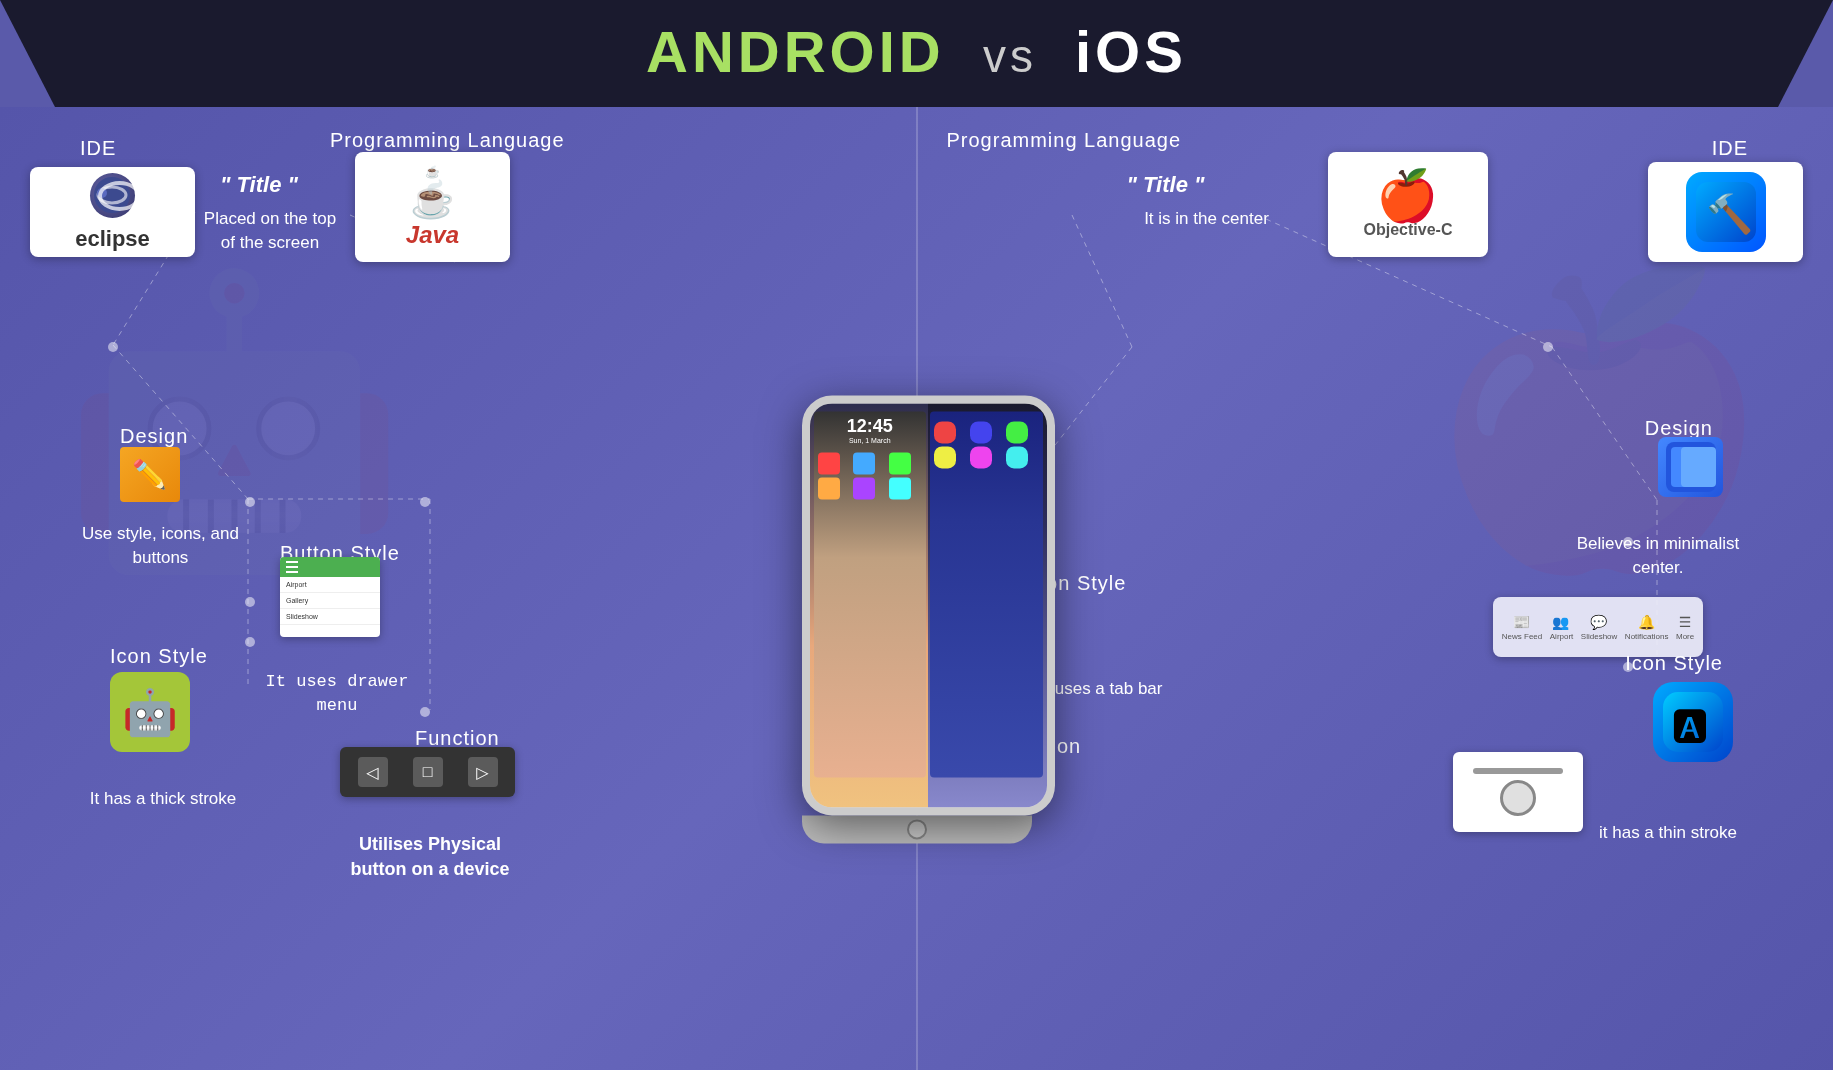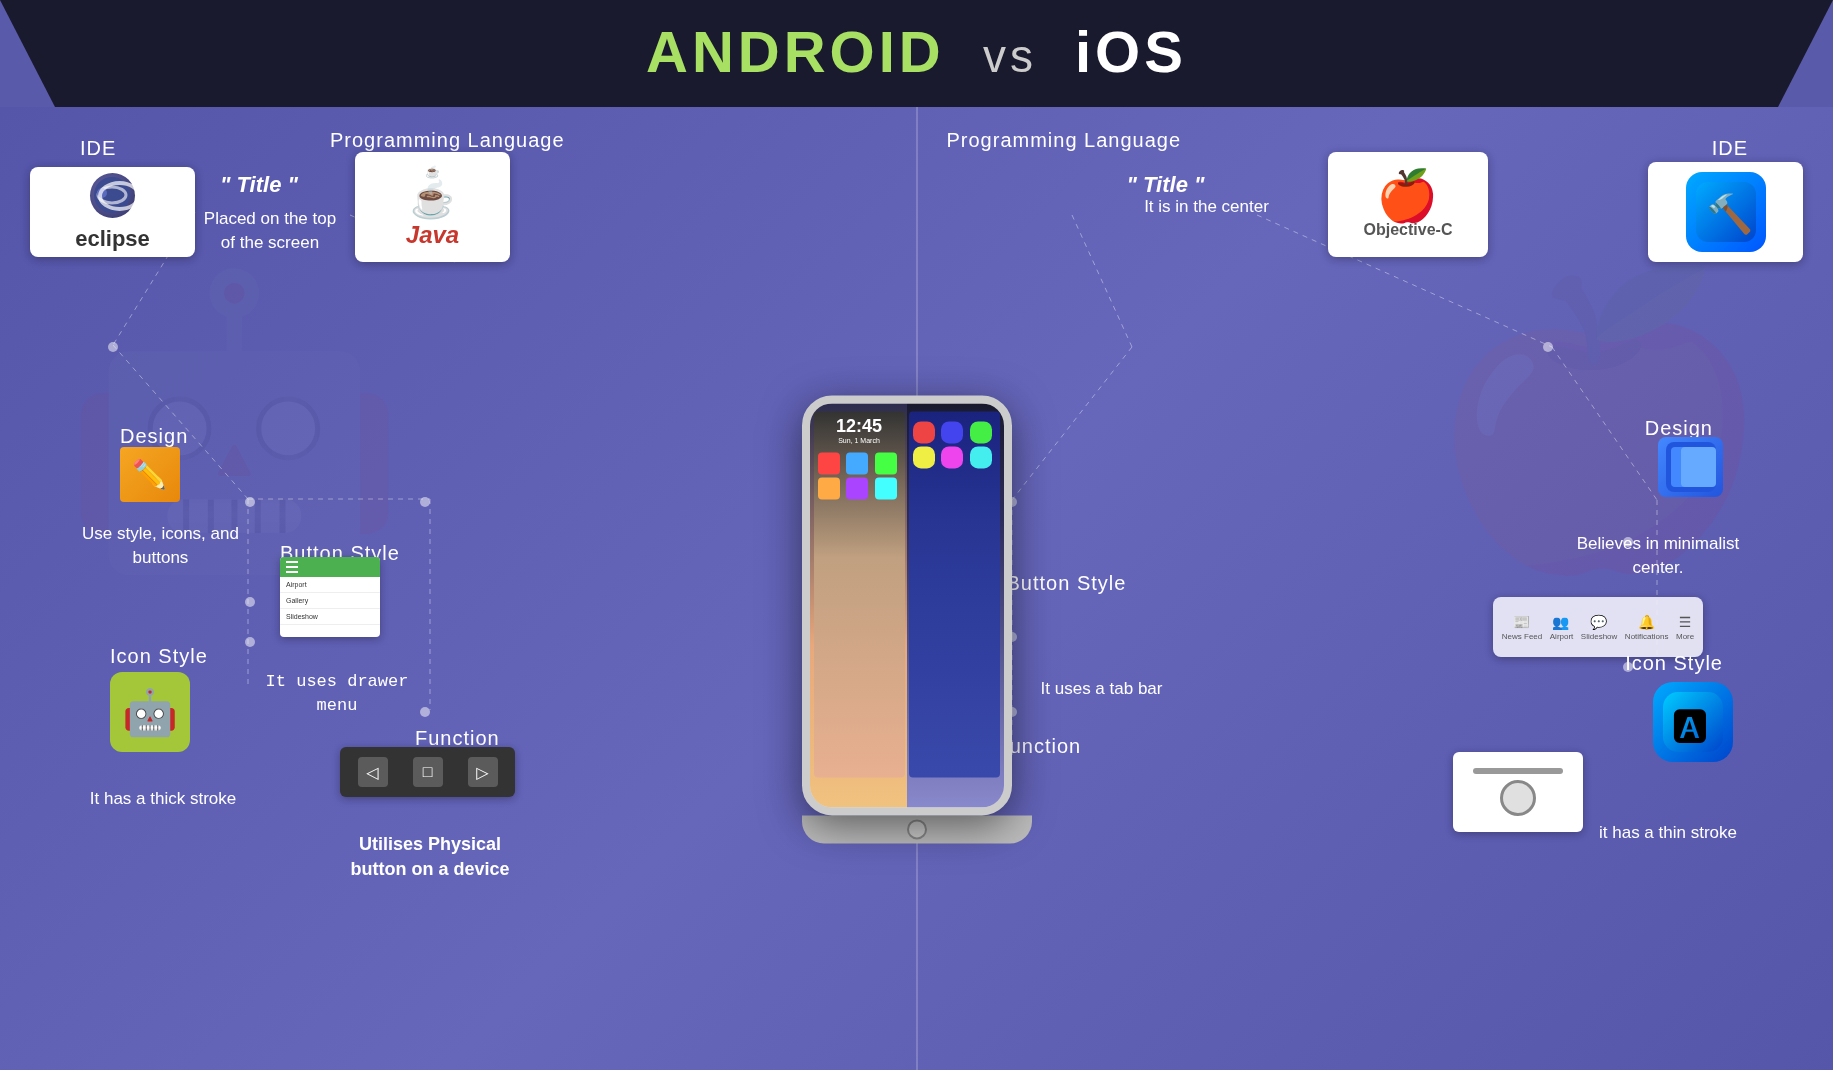--- a/index.html
+++ b/index.html
@@ -77,21 +77,21 @@
     
     .phone-container {
       position: absolute;
       left: 50%;
       top: 50%;
       transform: translate(-50%, -45%);
       z-index: 20;
       width: 230px;
     }
     .phone-img {
-      width: 210px;
+      width: 253px;
       height: 420px;
       background: #ddd;
       border-radius: 30px;
       border: 8px solid #ccc;
       overflow: hidden;
       display: flex;
       position: relative;
       box-shadow: 0 10px 40px rgba(0,0,0,0.5);
     }
     .phone-left {
@@ -649,21 +649,21 @@
   <div class="right-half">
 
     <div class="section-label" style="left: 30px; top: 22px;">Programming Language</div>
 
     <div class="apple-box">
       <div class="apple-symbol">🍎</div>
       <div class="apple-objc-text">Objective-C</div>
     </div>
 
     <div class="title-quote" style="position:absolute; left: 210px; top: 65px; z-index:5;">" Title "</div>
-    <div class="section-desc" style="left: 210px; top: 88px; width: 160px;">It is in the center</div>
+    <div class="section-desc" style="left: 210px; top: 100px; width: 160px;">It is in the center</div>
 
     <div class="section-label" style="right: 85px; top: 30px; left:auto;">IDE</div>
 
     <div class="appstore-box">
       <div class="appstore-icon">
         <svg width="60" height="60" viewBox="0 0 60 60">
           <rect width="60" height="60" rx="12" fill="url(#gs)"></rect>
           <defs>
             <linearGradient id="gs" x1="0" y1="0" x2="1" y2="1">
               <stop offset="0%" stop-color="#00aaff"></stop>

